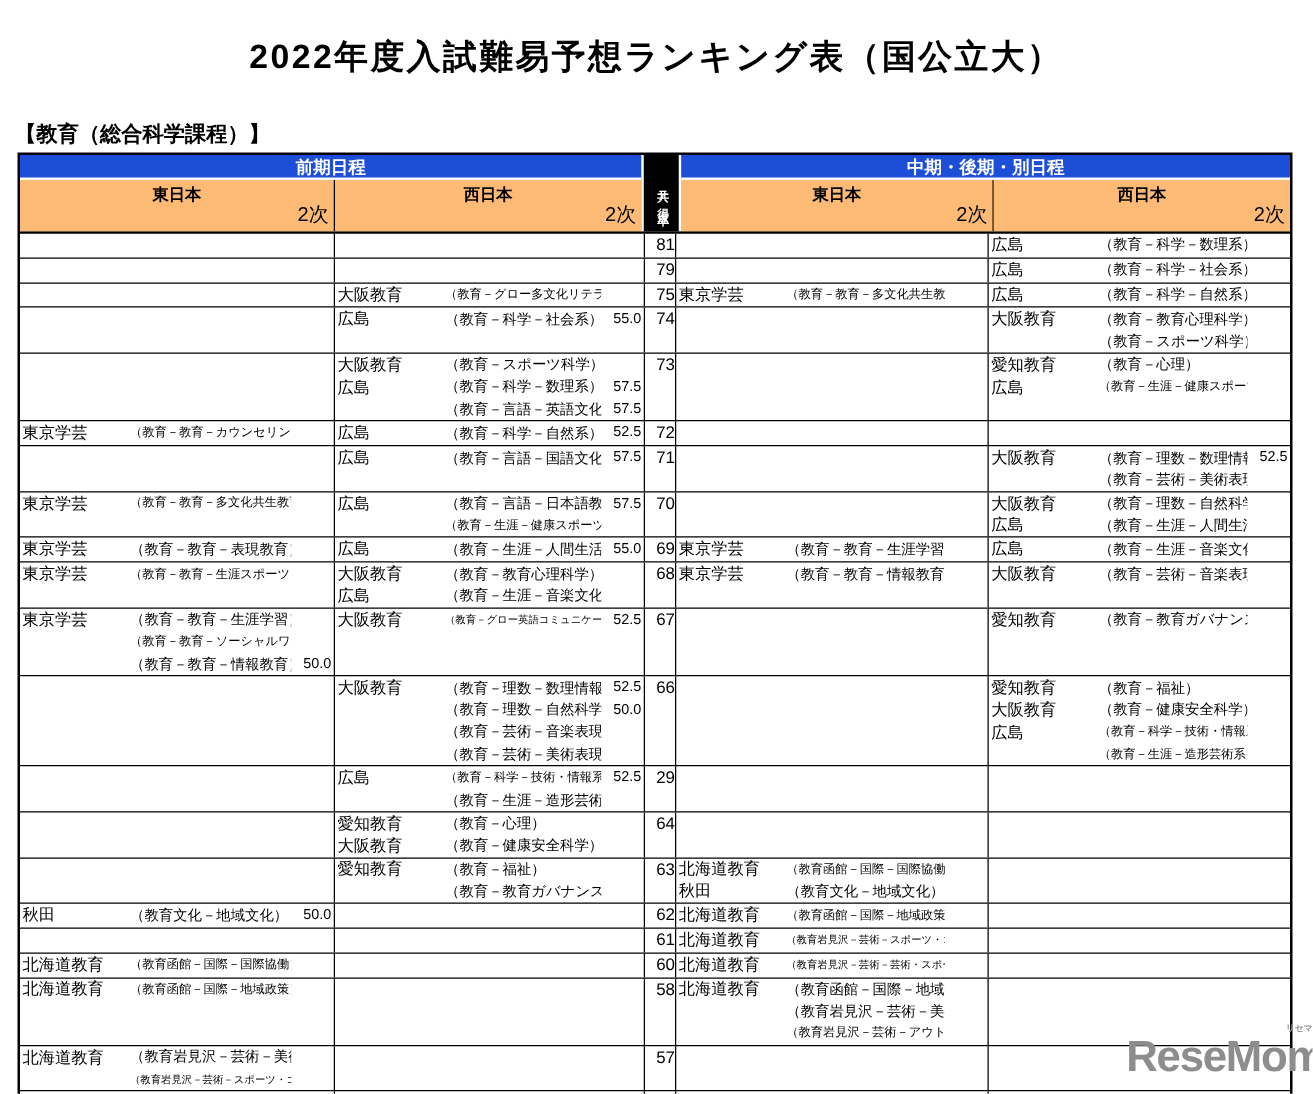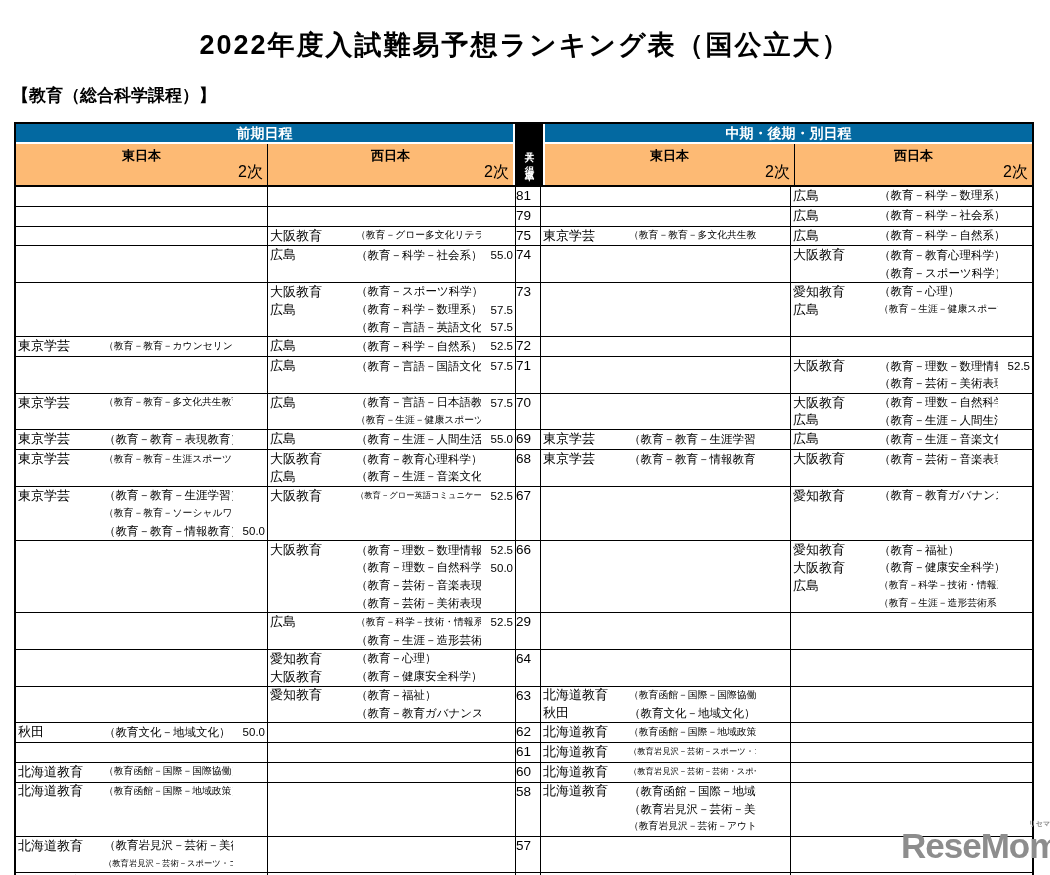--- a/index.html
+++ b/index.html
@@ -1,39 +1,39 @@
 <!DOCTYPE html>
 <html><head>
 <meta charset="utf-8">
 <style>
   html,body{margin:0;padding:0;background:#fff;}
   body{width:1050px;height:875px;overflow:hidden;font-family:"Liberation Sans","DejaVu Sans",sans-serif;color:#000;}
   .page{position:relative;width:1050px;height:875px;overflow:hidden;background:#fff;}
   .title{position:absolute;top:27px;left:0;width:100%;text-align:center;font-size:27px;font-weight:bold;letter-spacing:2px;}
-  .section{position:absolute;top:84px;left:12px;font-size:17px;font-weight:bold;}
+  .section{position:absolute;top:96px;left:12px;font-size:17px;font-weight:bold;}
   .tbl{position:absolute;left:14px;top:122px;width:1016px;border:2px solid #000;background:#fff;}
   .hdr{display:flex;border-bottom:2px solid #000;}
   .hcol{display:flex;flex-direction:column;}
   .hcol-left{width:497px;}
   .hcol-right{flex:1;}
-  .gh{height:18px;background:#0369a1;color:#fff;font-size:14px;font-weight:bold;text-align:center;line-height:18px;border-bottom:2px solid #fff;}
+  .gh{height:18px;background:#1d4ed8;color:#fff;font-size:14px;font-weight:bold;text-align:center;line-height:18px;border-bottom:2px solid #fff;}
   .bluerow{display:flex;height:41px;}
   .bcell{background:#fdba74;position:relative;border-right:1px solid #000;}
   .bcell:last-child{border-right:none;}
   .b-fe{width:251px;}.b-fw{flex:1;}
   .b-le{width:249px;}.b-lw{flex:1;}
   .bname{text-align:center;font-size:13px;font-weight:bold;padding-top:3px;}
   .b2ji{position:absolute;right:4px;bottom:2px;font-size:16px;}
   .col-kyote{width:28px;background:#000;color:#fff;display:flex;align-items:center;justify-content:center;border-left:2px solid #fff;border-right:2px solid #fff;}
   .kyote-txt{writing-mode:vertical-rl;text-orientation:upright;font-size:9.5px;font-weight:bold;letter-spacing:2px;}
   .row{display:flex;border-bottom:1px solid #000;align-items:stretch;}
   .c{padding:0 2px;overflow:hidden;}
   .c-fe{width:247px;border-right:1px solid #000;}
   .c-fw{width:243px;border-right:1px solid #000;}
-  .c-sc{width:24px;border-right:1px solid #000;text-align:left;font-size:13.5px;padding:1px 0 0 0;}
+  .c-sc{width:24px;border-right:1px solid #000;text-align:right;font-size:13.5px;padding:1px 0 0 0;}
   .c-le{width:245px;border-right:1px solid #000;}
   .c-lw{flex:1;}
   .line{display:flex;align-items:center;height:17.8px;white-space:nowrap;overflow:hidden;}
   .u{flex:none;width:86px;font-size:13px;}
   .p{flex:1;font-size:11.5px;overflow:hidden;}
   .p.s{font-size:9.8px;}
   .p.t{font-size:8.3px;}
   .v{flex:none;width:32px;text-align:right;font-size:11.5px;}
   .row{min-height:18.8px;}
   .watermark{position:absolute;left:901px;top:828px;color:#8d8d8d;font-size:35px;font-weight:bold;letter-spacing:-1px;line-height:1;}

